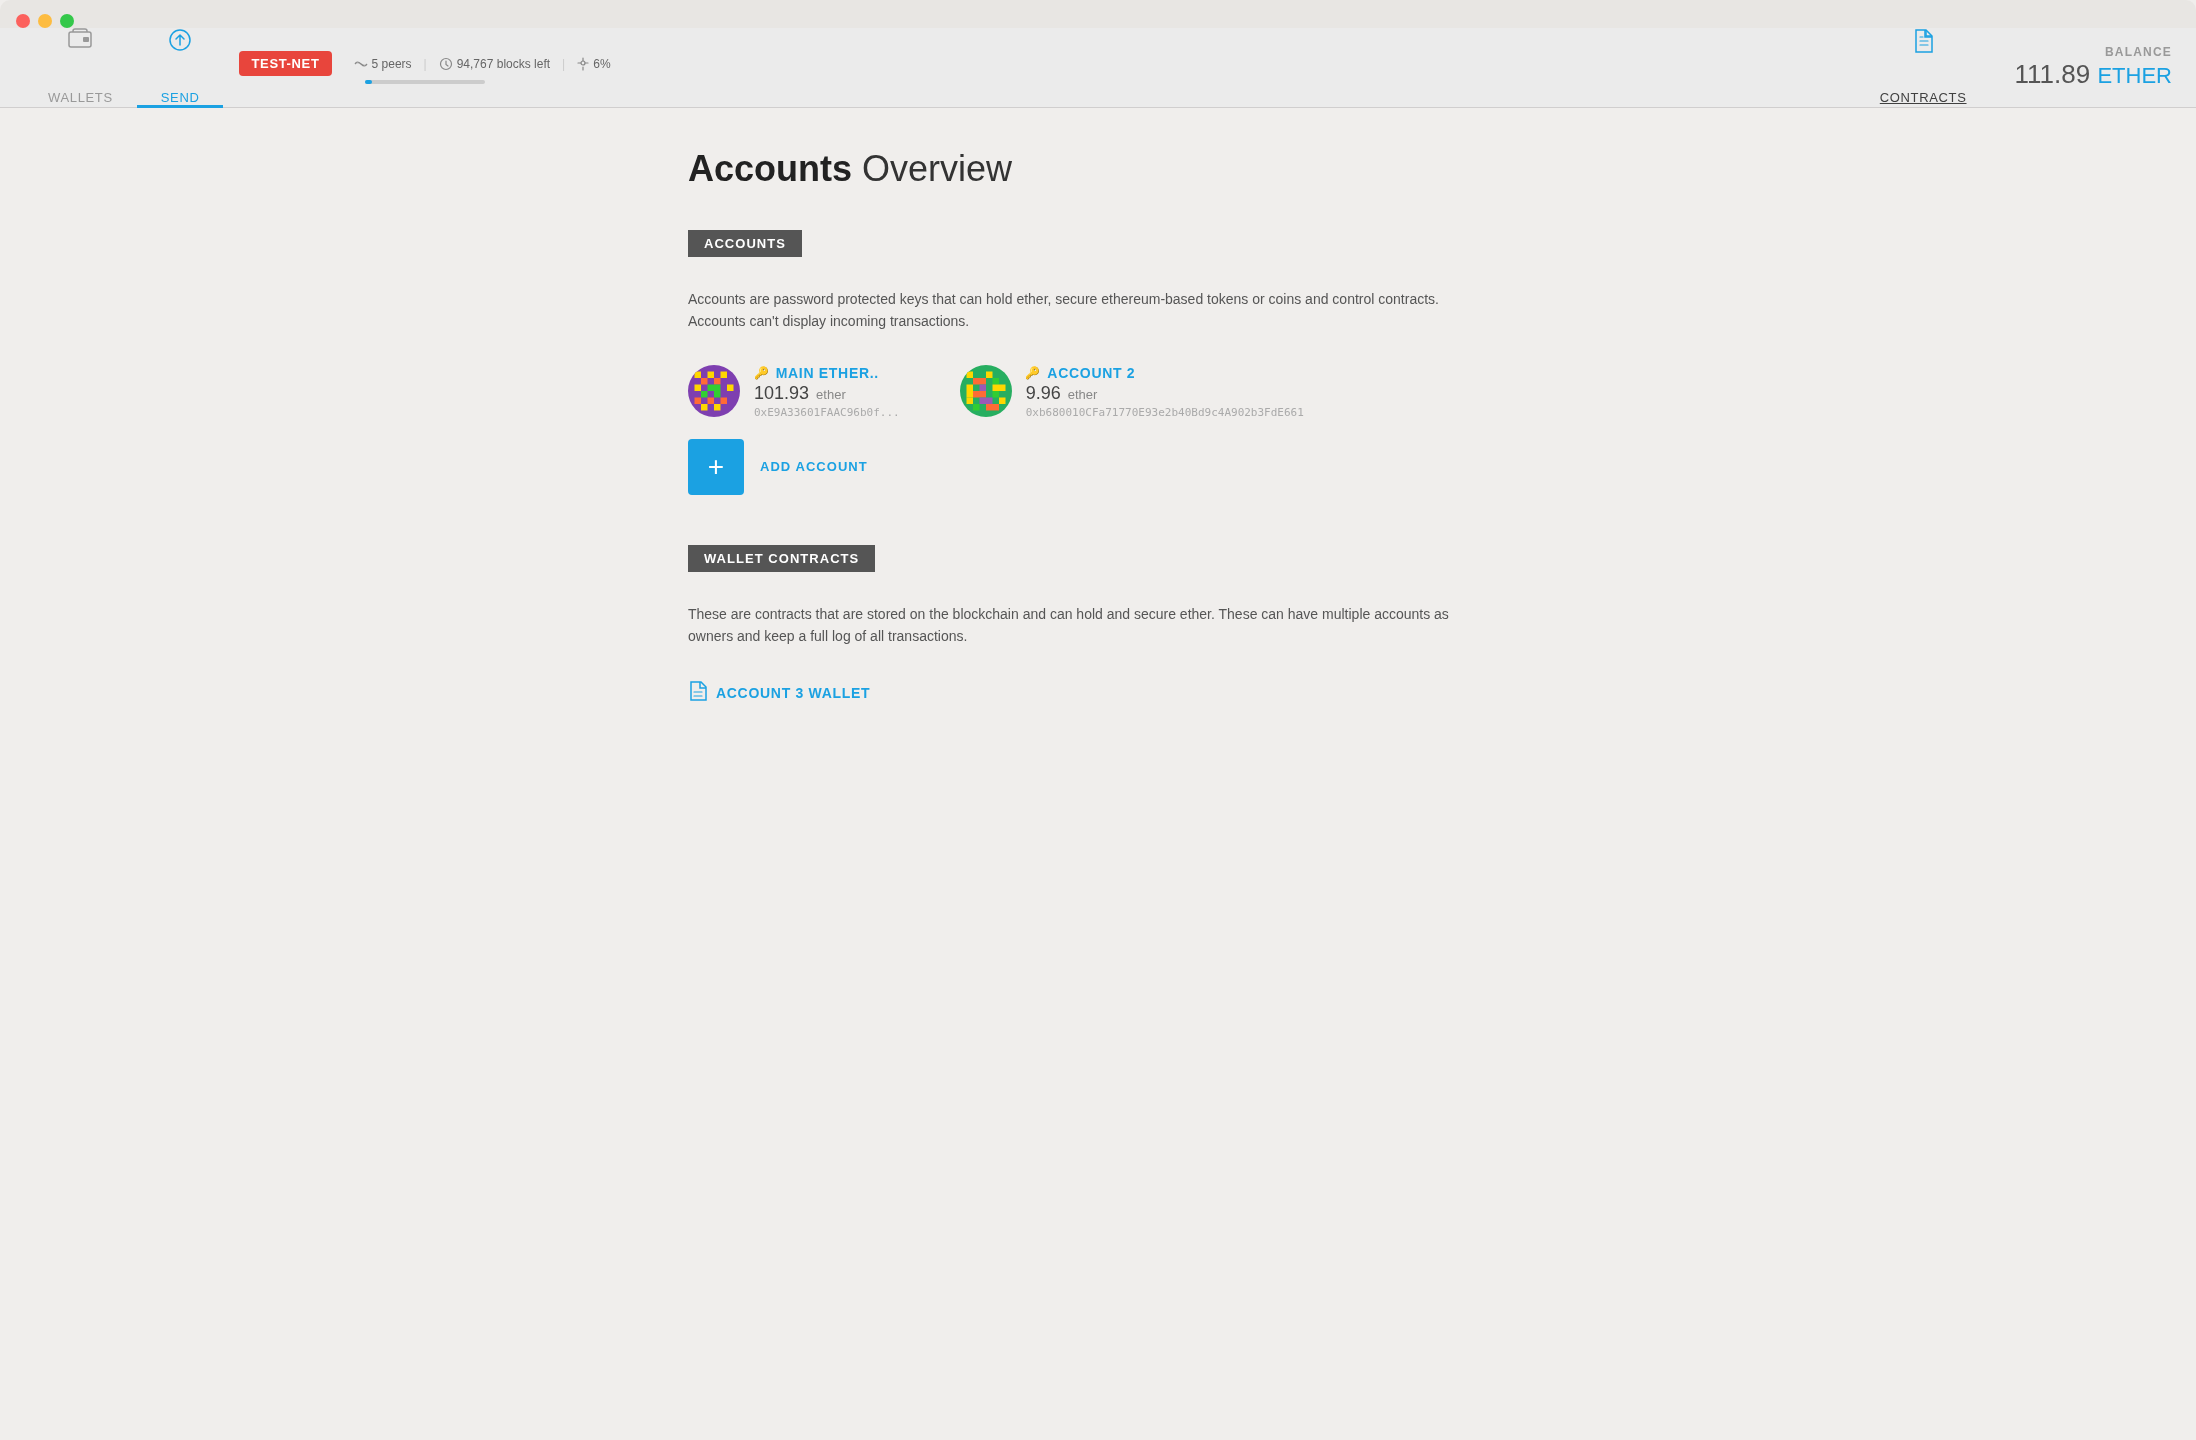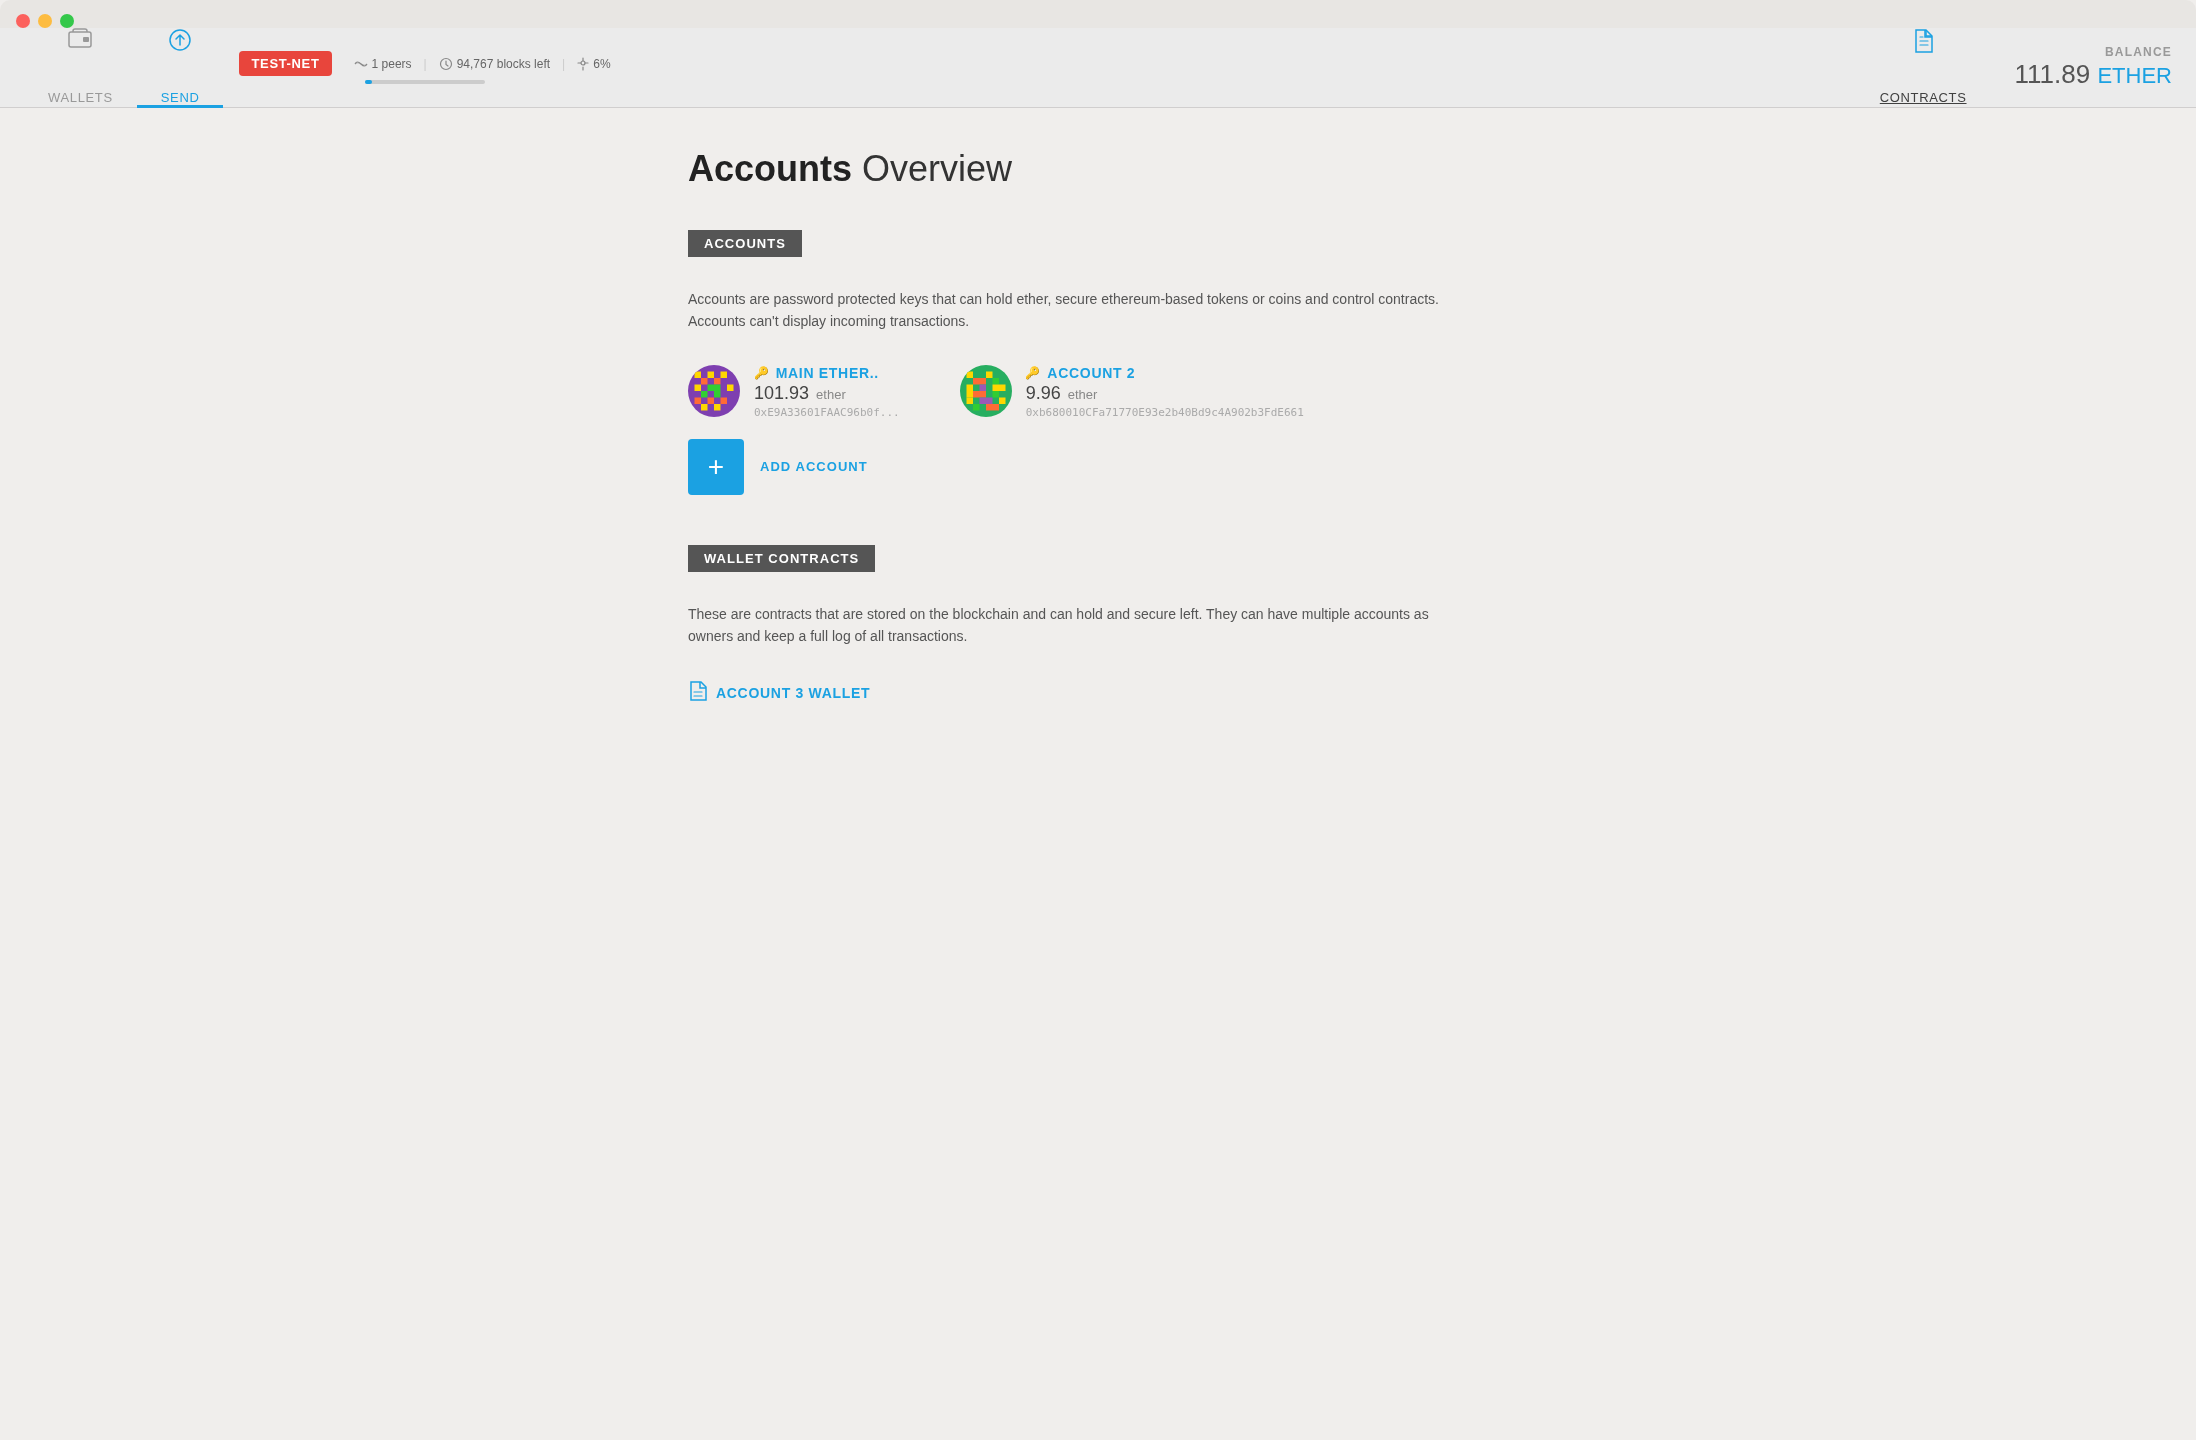--- a/index.html
+++ b/index.html
@@ -322,21 +322,21 @@
 
   <div style="display:flex;flex-direction:column;align-items:center;margin-left:16px;">
     <div style="display:flex;align-items:center;gap:10px;">
       <span class="testnet-badge">TEST-NET</span>
       <span class="network-info">
         <span>
           <svg width="14" height="12" viewBox="0 0 14 12" fill="#888">
               <path d="M1 6 Q3 2 7 6 Q11 10 13 6" stroke="#888" stroke-width="1.2" fill="none"></path>
               <path d="M1 6 Q3 4 7 6 Q11 8 13 6" stroke="#888" stroke-width="0.8" fill="none" opacity="0.5"></path>
             </svg>
-          <span>1 peers</span>
+          <span>5 peers</span>
         </span>
         <span class="separator">|</span>
         <span>
           <svg width="14" height="14" viewBox="0 0 14 14" fill="none">
               <circle cx="7" cy="7" r="5.5" stroke="#888" stroke-width="1.2"></circle>
               <path d="M7 4v3.5l2 1.5" stroke="#888" stroke-width="1.2" stroke-linecap="round"></path>
             </svg>
           <span>94,767 blocks left</span>
         </span>
         <span class="separator">|</span>
@@ -466,21 +466,21 @@
     
     <div class="add-account-row">
       <button class="add-btn">+</button>
       <span class="add-label">ADD ACCOUNT</span>
     </div>
   </div>
 
   <div class="wallet-contracts-section">
     <div class="section-badge">WALLET CONTRACTS</div>
 
-    <p class="section-description">These are contracts that are stored on the blockchain and can hold and secure left. They can have multiple accounts as owners and keep a full log of all transactions.</p>
+    <p class="section-description">These are contracts that are stored on the blockchain and can hold and secure ether. These can have multiple accounts as owners and keep a full log of all transactions.</p>
 
     
     <div class="wallet-account-row">
       <span class="wallet-icon">
         <svg width="20" height="22" viewBox="0 0 20 22" fill="none">
           <path d="M3 2h10l5 5v13H3V2z" stroke="#1ba1e2" stroke-width="1.5" fill="none"></path>
           <path d="M12 2v6h6" stroke="#1ba1e2" stroke-width="1.5" fill="none"></path>
           <path d="M6 12h8M6 16h8" stroke="#1ba1e2" stroke-width="1.2" stroke-linecap="round"></path>
         </svg>
       </span>

